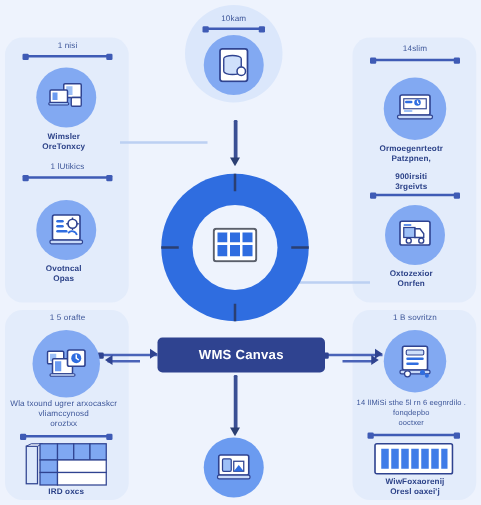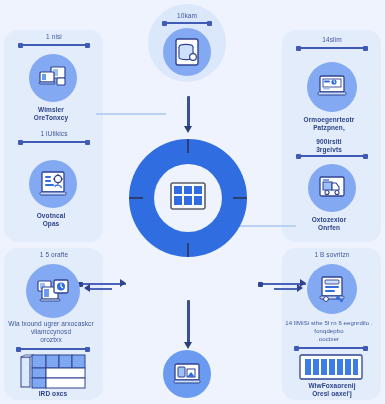--- a/index.html
+++ b/index.html
@@ -348,20 +348,23 @@
         </svg>
       </span>
     </div>
   </div>
 
   <div class="donut-notch" style="left:186.5px; top:139px; width:2px; height:14px;"></div>
   <div class="donut-notch" style="left:186.5px; top:243px; width:2px; height:14px;"></div>
   <div class="donut-notch" style="left:129px; top:197px; width:14px; height:2px;"></div>
   <div class="donut-notch" style="left:233px; top:197px; width:14px; height:2px;"></div>
 
+  <div id="banner">
+    <span>WMS Canvas</span>
+  </div>
 
   <div class="badge" style="left:163px; top:350px; width:48px; height:48px; background:#6b9bf0;">
     <svg width="28" height="22" viewBox="0 0 28 22" aria-hidden="true">
       <rect x="2" y="1" width="24" height="16" rx="1.5" fill="#ffffff" stroke="#2f4390" stroke-width="1.3"></rect>
       <rect x="5" y="4" width="7" height="10" rx="1" fill="#9dc0f7" stroke="#2f4390" stroke-width="1"></rect>
       <rect x="14" y="6" width="8" height="8" fill="#ffffff" stroke="#2f4390" stroke-width="1"></rect>
       <path d="M14 14l4-5 4 5z" fill="#2f6de0"></path>
       <rect x="1" y="17" width="26" height="3" rx="1.3" fill="#c8daf8" stroke="#2f4390" stroke-width="1"></rect>
     </svg>
   </div>

